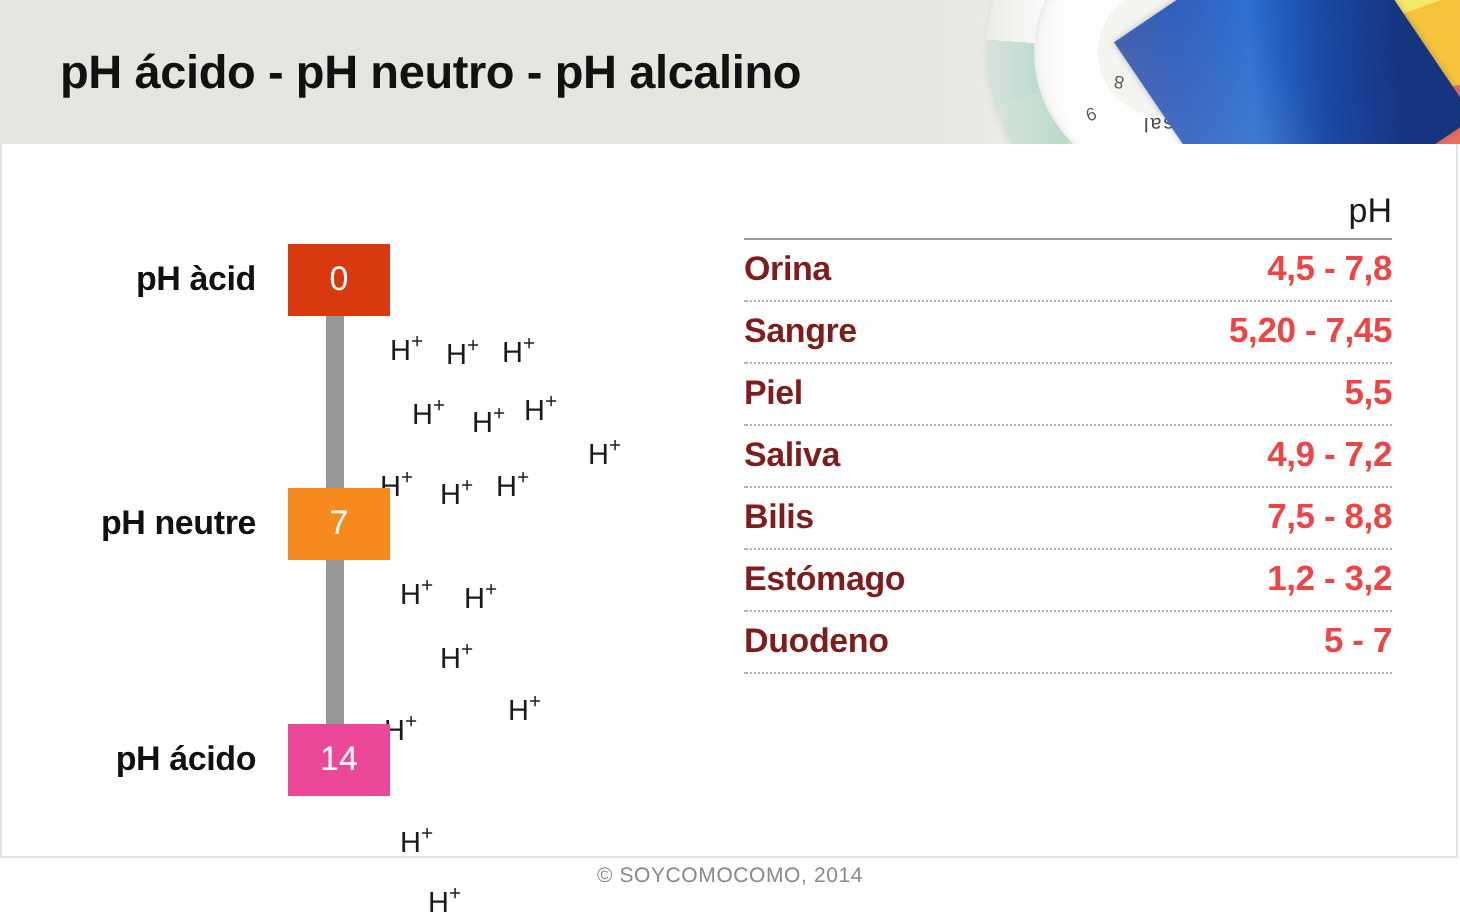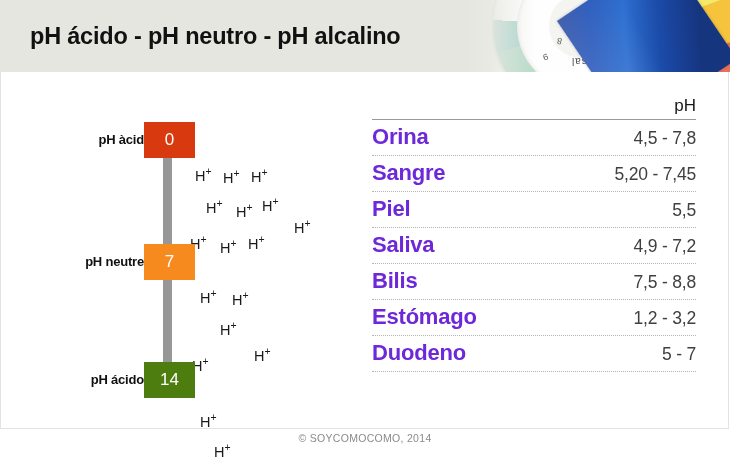--- a/index.html
+++ b/index.html
@@ -191,23 +191,23 @@
   .ph-level {
     position: absolute;
     height: 36px;
   }
   .ph-label {
     position: absolute;
     right: 100%;
     top: 0;
     height: 36px;
     line-height: 36px;
-    padding-right: 0;
+    padding-right: 16px;
     white-space: nowrap;
-    font-size: 13px;
+    font-size: 17px;
     font-weight: bold;
     color: #111111;
     letter-spacing: -0.2px;
   }
   .ph-box {
     position: absolute;
     left: 0; top: 0;
     width: 51px; height: 36px;
     display: flex;
     align-items: center;
@@ -215,21 +215,21 @@
     color: #ffffff;
     font-size: 17px;
     font-weight: normal;
     z-index: 3;
   }
   #level-acid  { left: 144px; top: 50px; }
   #level-neutral { left: 144px; top: 172px; }
   #level-alkaline { left: 144px; top: 290px; }
   #level-acid .ph-box { background: #d8390f; }
   #level-neutral .ph-box { background: #f68a1e; }
-  #level-alkaline .ph-box { background: #4d7c0f; }
+  #level-alkaline .ph-box { background: #ec4899; }
 
   
   .h-cluster {
     position: absolute;
     z-index: 2;
   }
   .hion {
     position: absolute;
     font-size: 14.5px;
     color: #1a1a1a;
@@ -261,29 +261,29 @@
     font-weight: normal;
   }
   .t-row {
     display: flex;
     justify-content: space-between;
     align-items: baseline;
     padding: 4px 0 5px 0;
     border-bottom: 1px dotted #b4b4b4;
   }
   .t-name {
-    font-size: 22px;
+    font-size: 17px;
     font-weight: bold;
-    color: #6d28d9;
+    color: #7f1d1d;
     letter-spacing: -0.2px;
   }
   .t-value {
     font-size: 17.5px;
-    font-weight: normal;
-    color: #404040;
+    font-weight: bold;
+    color: #ef4444;
     letter-spacing: -0.2px;
   }
 
   
   #footer {
     position: absolute;
     left: 0;
     top: 432px;
     width: 730px;
     text-align: center;

